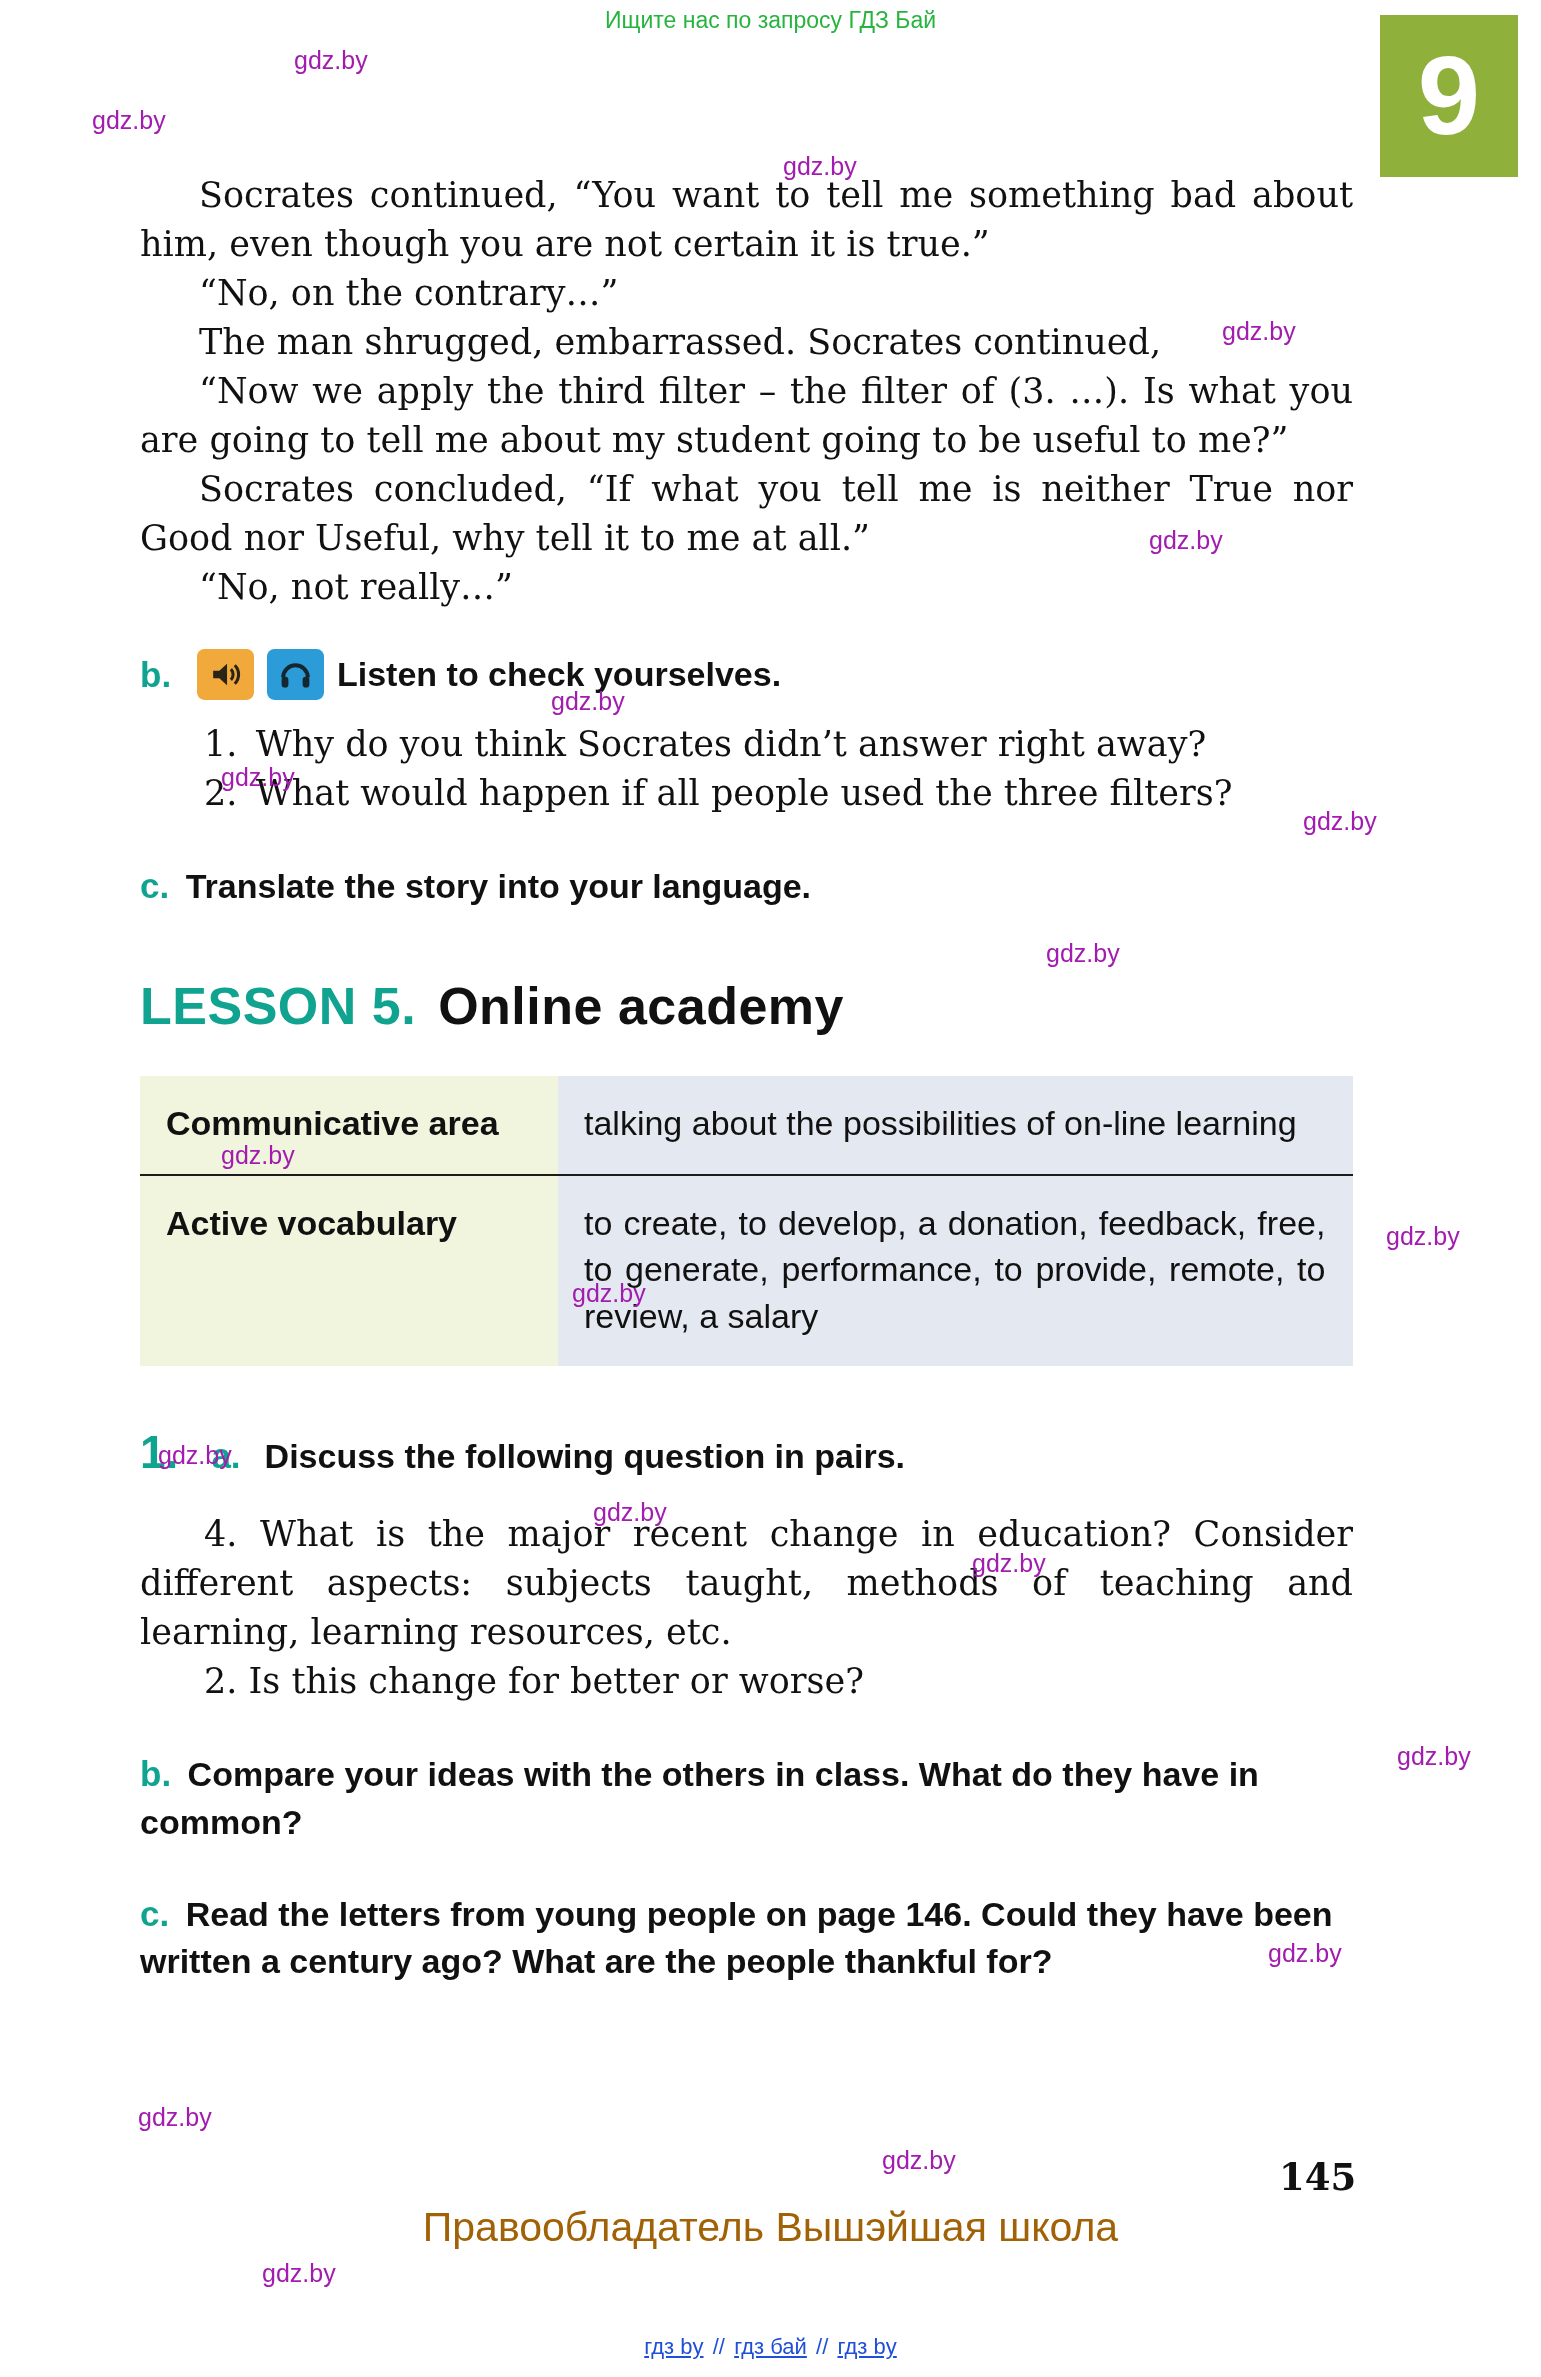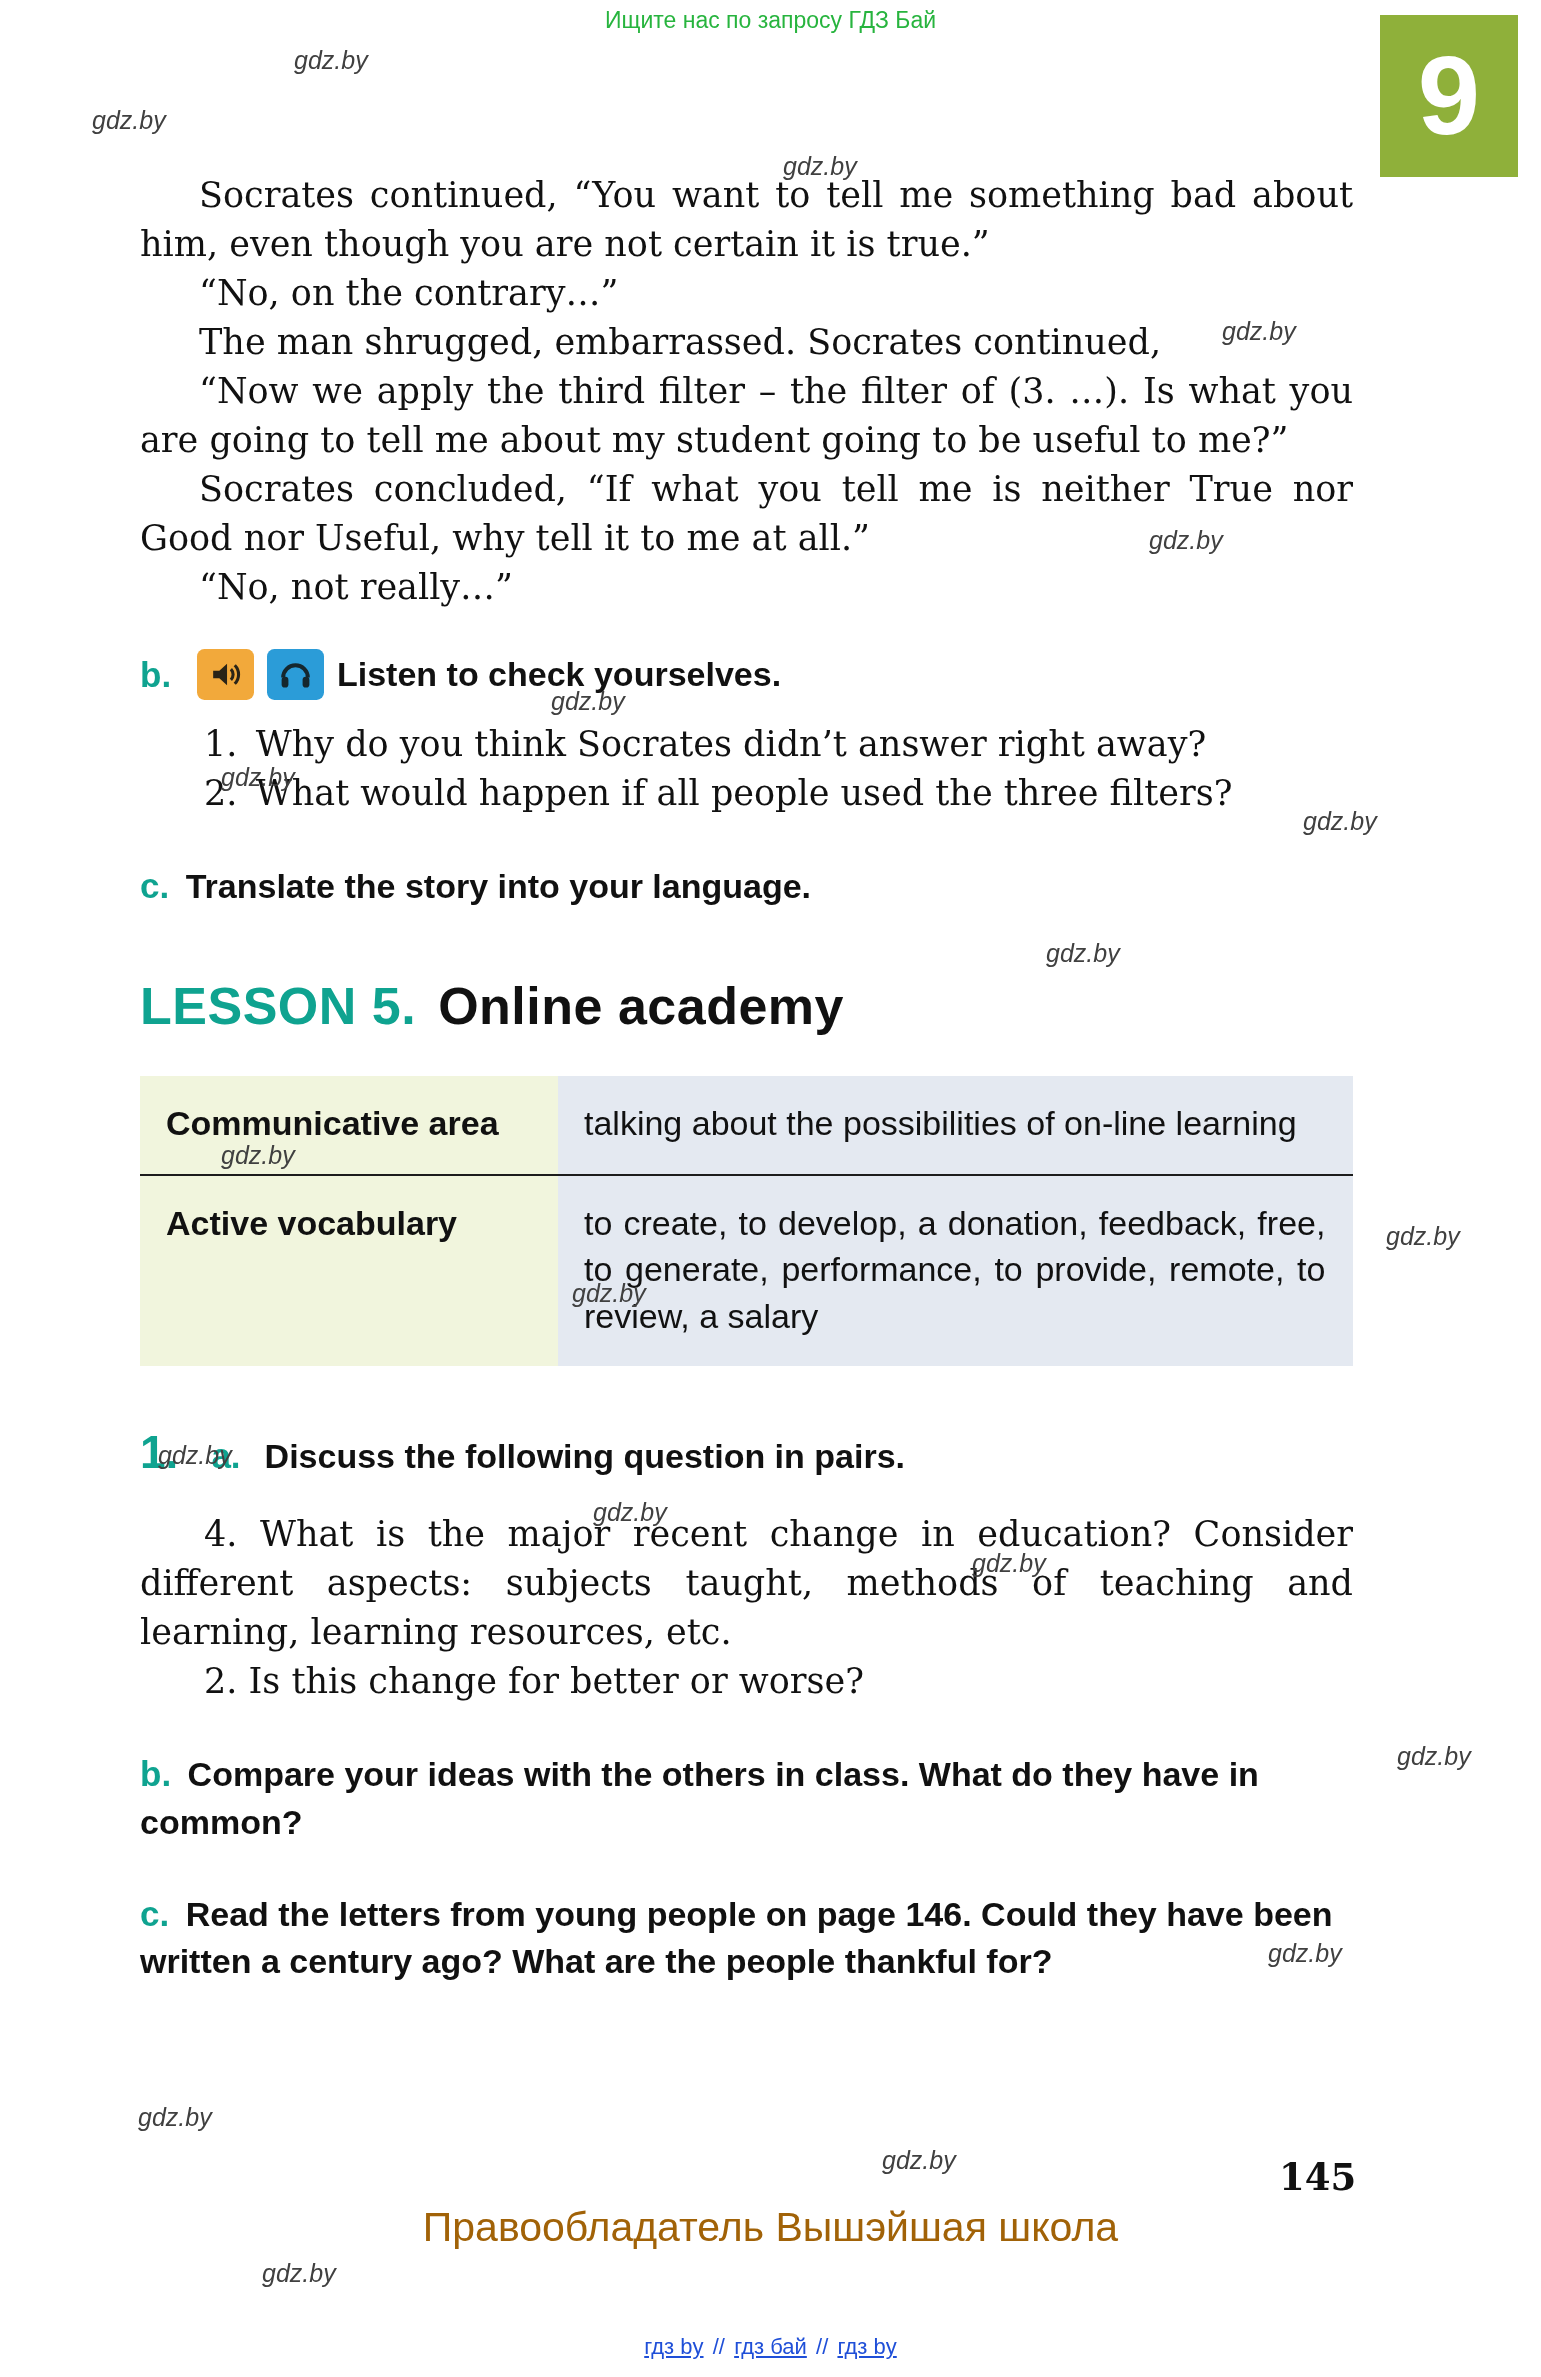--- a/index.html
+++ b/index.html
@@ -51,21 +51,21 @@
   .paras p { font-family:"DejaVu Serif","Liberation Serif",serif; font-size:35px; line-height:1.40;
              text-align:justify; text-indent:64px; }
 
   .page-number { position:absolute; top:2155px; left:1279px; font-family:"DejaVu Serif","Liberation Serif",serif;
                  font-weight:bold; font-size:37px; }
   .publisher { position:absolute; top:2204px; left:0; width:100%; text-align:center; color:#a16207; font-size:41px; }
   .links { position:absolute; top:2334px; left:0; width:100%; text-align:center; font-size:22px; color:#1f4fd8; }
   .links a { color:#1f4fd8; text-decoration:underline; margin:0 5.5px; }
   .links .sep { margin:0 3.7px; }
 
-  .wm { position:absolute; font-size:25px; color:#404040; z-index:5; pointer-events:none; white-space:nowrap;font-style:italic; }
+  .wm { position:absolute; font-size:25px; color:#a21caf; z-index:5; pointer-events:none; white-space:nowrap; }
 </style>
 </head>
 <body>
 
 <div class="page">
 
   <div class="promo">Ищите нас по запросу ГДЗ Бай</div>
 
   <div class="unit-badge">
     <span class="num">9</span>

